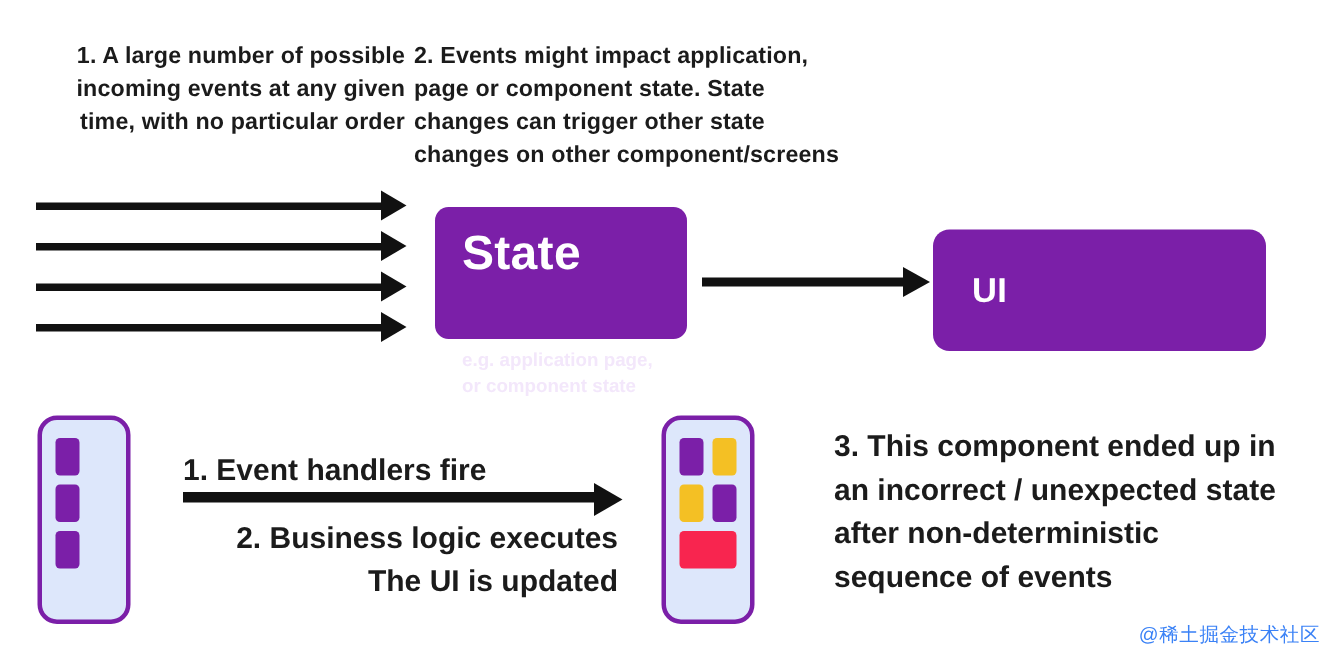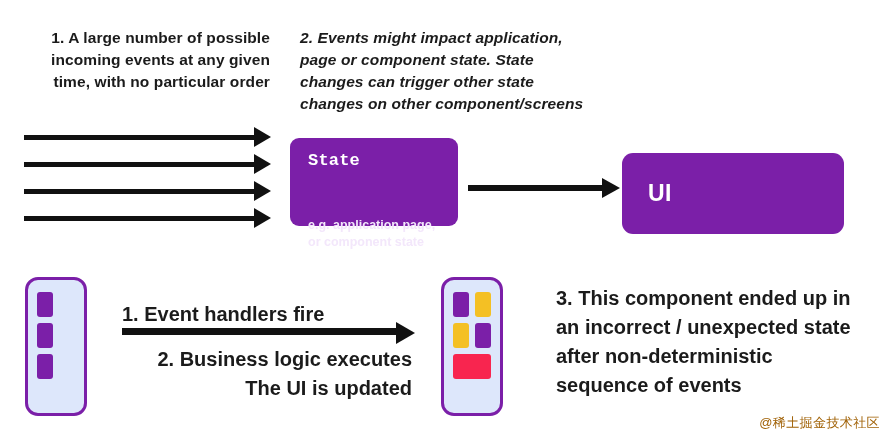--- a/index.html
+++ b/index.html
@@ -24,21 +24,21 @@
   
   .note {
     position: absolute;
     font-size: 15.5px;
     line-height: 1.42;
     color: #1b1b1b;
     font-weight: 600;
     letter-spacing: 0.1px;
   }
   #note-1 { left: 25px;  top: 27px;  width: 245px; text-align: right; }
-  #note-2 { left: 300px; top: 27px;  width: 300px; font-style: italic; }
+  #note-2 { left: 276px; top: 27px;  width: 300px; }
   #note-3 { left: 637px; top: 27px;  width: 240px; }
 
   
   .arrow-bundle {
     position: absolute;
     left: 24px;
     top: 133px;
     width: 245px;
     height: 95px;
   }
@@ -74,26 +74,25 @@
     top: 138px;
     width: 168px;
     height: 88px;
     background: #7b1fa8;
     border-radius: 9px;
     box-sizing: border-box;
     padding: 14px 16px 0 18px;
     color: #ffffff;
   }
   #state-title {
-    font-size: 17px;
+    font-size: 32px;
     font-weight: 700;
     line-height: 1;
     margin-bottom: 9px;
     letter-spacing: 0.2px;
-    font-family: Liberation Mono, monospace;
   }
   #state-sub {
     font-size: 12.5px;
     line-height: 1.35;
     font-weight: 600;
     color: #f3e7fb;
     margin-top: 48px;
   }
 
   
@@ -212,21 +211,21 @@
   #bnote-1 { left: 122px; top: 300px; width: 290px; }
   #bnote-2 { left: 122px; top: 345px; width: 290px; text-align: right; }
   #bnote-3 { left: 527px; top: 284px; width: 300px; margin-left: 29px; }
 
   
   #watermark {
     position: absolute;
     right: 14px;
     bottom: 9px;
     font-size: 13px;
-    color: #a16207;
+    color: #3b82f6;
     letter-spacing: 0.4px;
     text-align: center;
   }
 </style>
 </head>
 <body>
 
 <div class="stage">
 
   <div class="note" id="note-1">1. A large number of possible incoming events at any given time, with no particular order</div>

